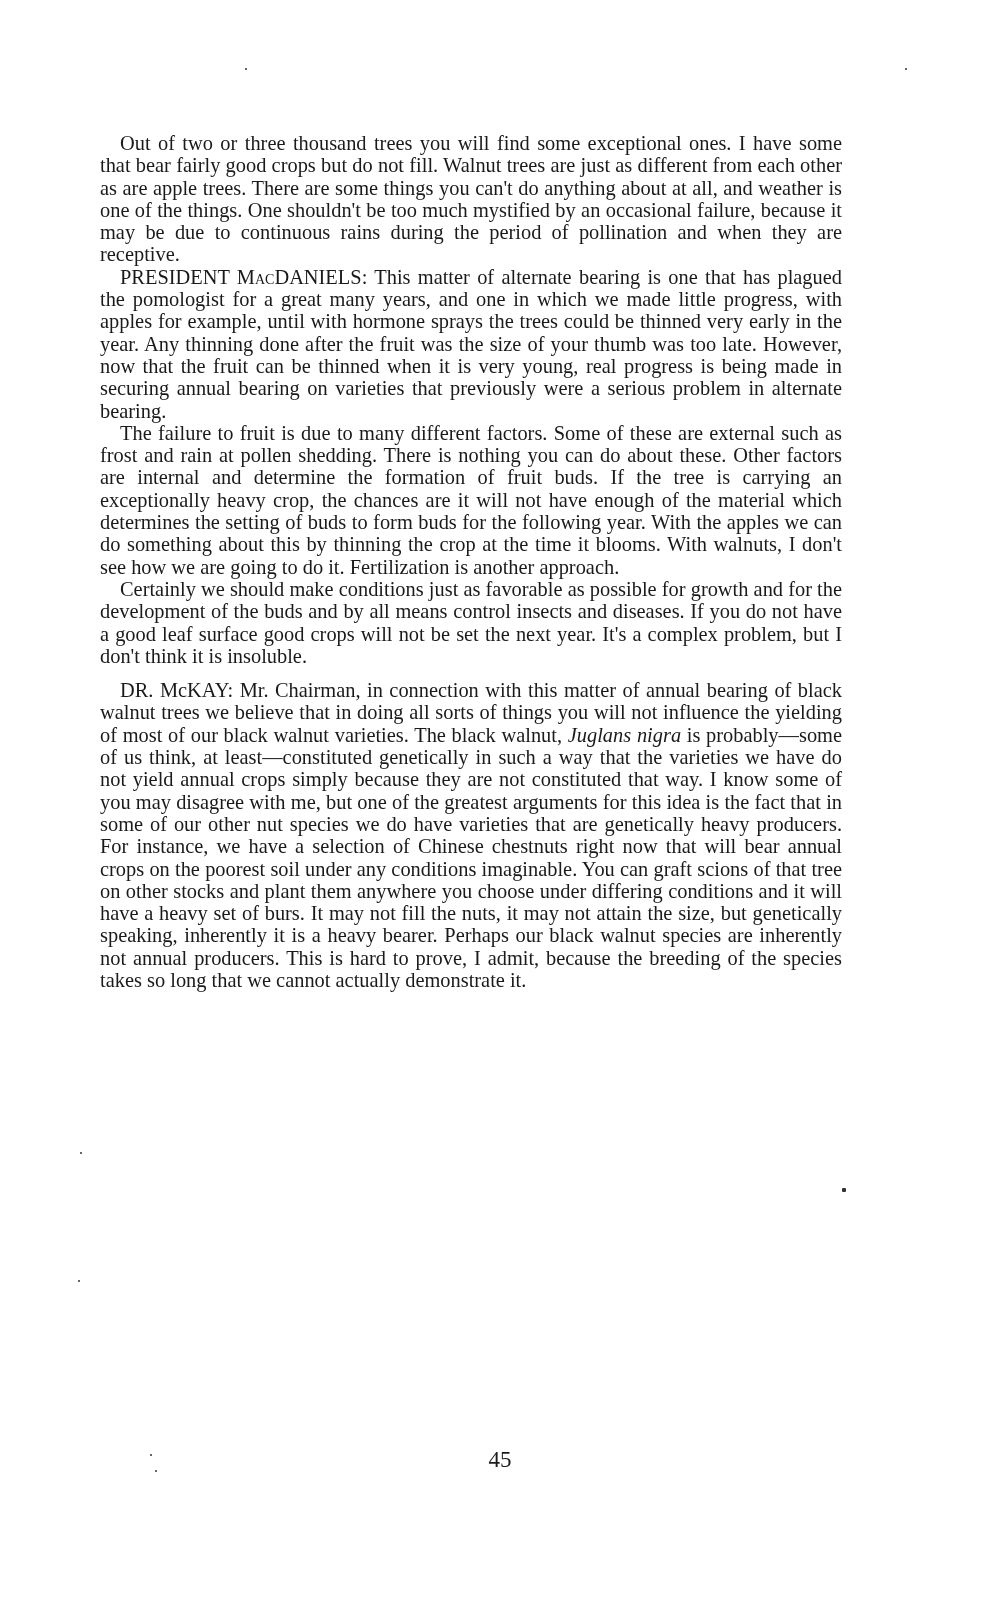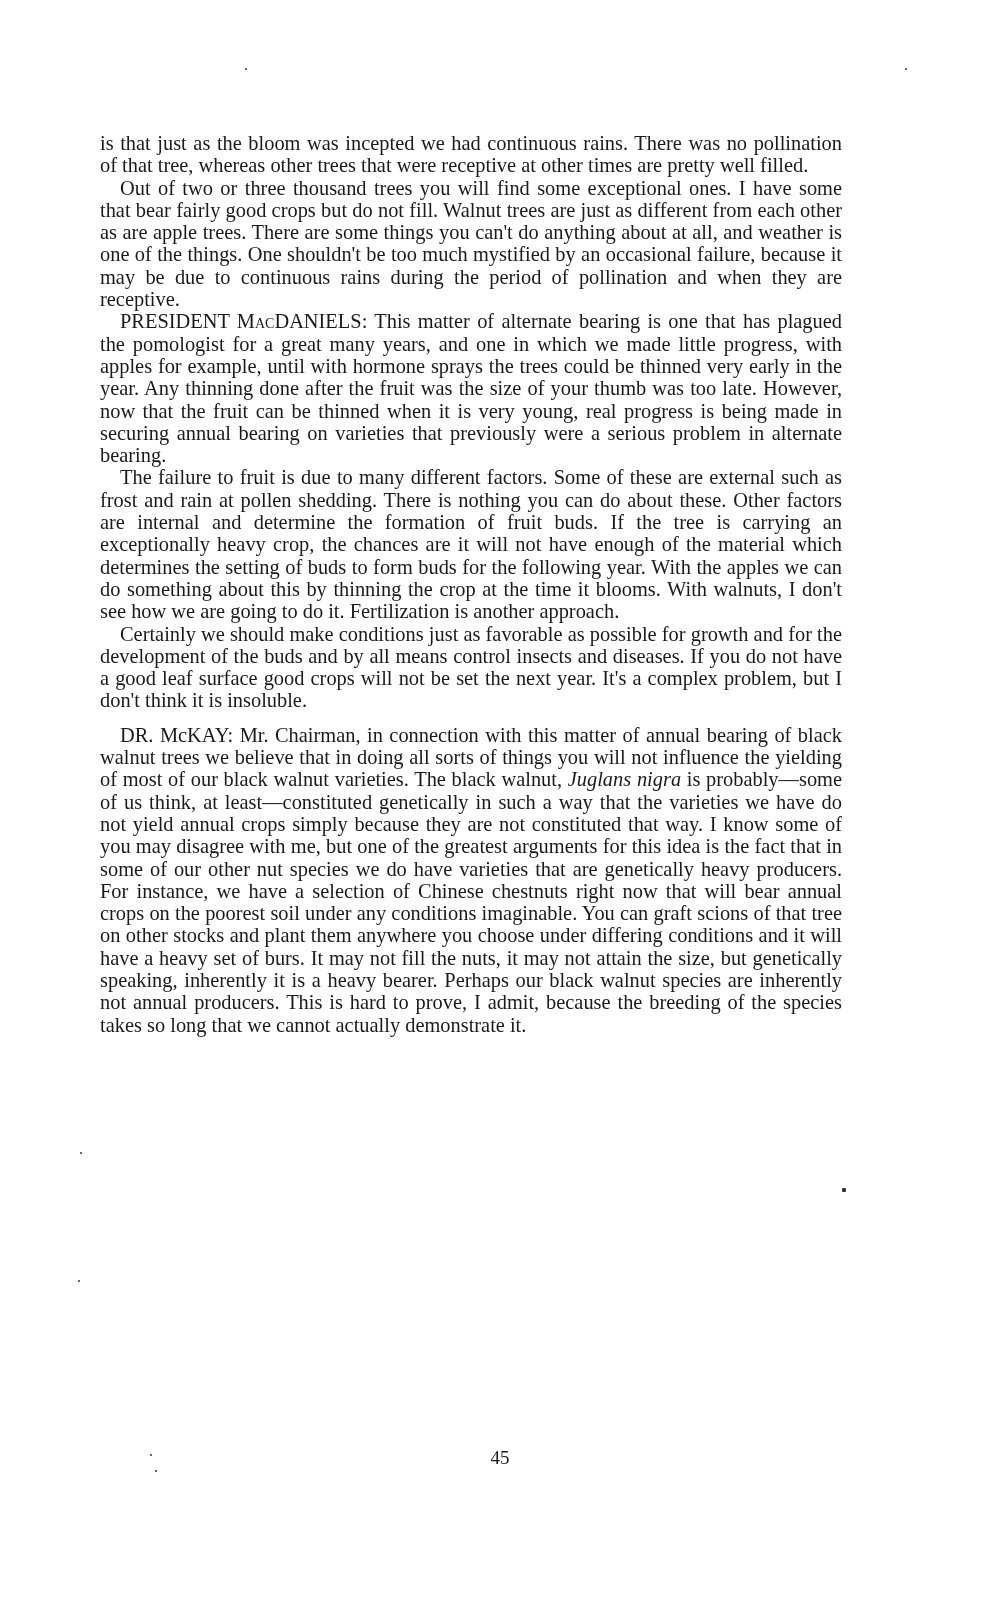--- a/index.html
+++ b/index.html
@@ -19,30 +19,29 @@
   .para.indent { text-indent: 20px; }
   .para.spaced { margin-top: 12px; }
   .sc { font-variant: small-caps; margin-top: 24px; }
   .it { font-style: italic; }
   .page-number {
     position: absolute;
     top: 1447px;
     left: 0; width: 1000px;
     text-align: center;
     font-family: "Liberation Serif", "DejaVu Serif", serif;
-    font-size: 19px;
+    font-size: 23px;
     color: #1a1a1a;
   }
   .speck { position: absolute; width: 2px; height: 2px; background: #333; border-radius: 1px; }
 </style>
 </head>
 <body>
 
 <div class="page">
-  <p class="para">is that just as the bloom was incepted we had continuous rains. There was no pollination of that tree, whereas other trees that were receptive at other times are pretty well filled.</p>
   <p class="para indent">Out of two or three thousand trees you will find some exceptional ones. I have some that bear fairly good crops but do not fill. Walnut trees are just as different from each other as are apple trees. There are some things you can't do anything about at all, and weather is one of the things. One shouldn't be too much mystified by an occasional failure, because it may be due to continuous rains during the period of pollination and when they are receptive.</p>
   <p class="para indent"><span>PRESIDENT </span><span class="sc">MacDANIELS</span><span>: This matter of alternate bearing is one that has plagued the pomologist for a great many years, and one in which we made little progress, with apples for example, until with hormone sprays the trees could be thinned very early in the year. Any thinning done after the fruit was the size of your thumb was too late. However, now that the fruit can be thinned when it is very young, real progress is being made in securing annual bearing on varieties that previously were a serious problem in alternate bearing.</span></p>
   <p class="para indent">The failure to fruit is due to many different factors. Some of these are external such as frost and rain at pollen shedding. There is nothing you can do about these. Other factors are internal and determine the formation of fruit buds. If the tree is carrying an exceptionally heavy crop, the chances are it will not have enough of the material which determines the setting of buds to form buds for the following year. With the apples we can do something about this by thinning the crop at the time it blooms. With walnuts, I don't see how we are going to do it. Fertilization is another approach.</p>
   <p class="para indent">Certainly we should make conditions just as favorable as possible for growth and for the development of the buds and by all means control insects and diseases. If you do not have a good leaf surface good crops will not be set the next year. It's a complex problem, but I don't think it is insoluble.</p>
   <p class="para indent spaced"><span>DR. McKAY: Mr. Chairman, in connection with this matter of annual bearing of black walnut trees we believe that in doing all sorts of things you will not influence the yielding of most of our black walnut varieties. The black walnut, </span><span class="it">Juglans nigra</span><span> is probably—some of us think, at least—constituted genetically in such a way that the varieties we have do not yield annual crops simply because they are not constituted that way. I know some of you may disagree with me, but one of the greatest arguments for this idea is the fact that in some of our other nut species we do have varieties that are genetically heavy producers. For instance, we have a selection of Chinese chestnuts right now that will bear annual crops on the poorest soil under any conditions imaginable. You can graft scions of that tree on other stocks and plant them anywhere you choose under differing conditions and it will have a heavy set of burs. It may not fill the nuts, it may not attain the size, but genetically speaking, inherently it is a heavy bearer. Perhaps our black walnut species are inherently not annual producers. This is hard to prove, I admit, because the breeding of the species takes so long that we cannot actually demonstrate it.</span></p>
 </div>
 
 <div class="page-number">45</div>
 
 <div class="speck" style="left:905px; top:68px;"></div>

